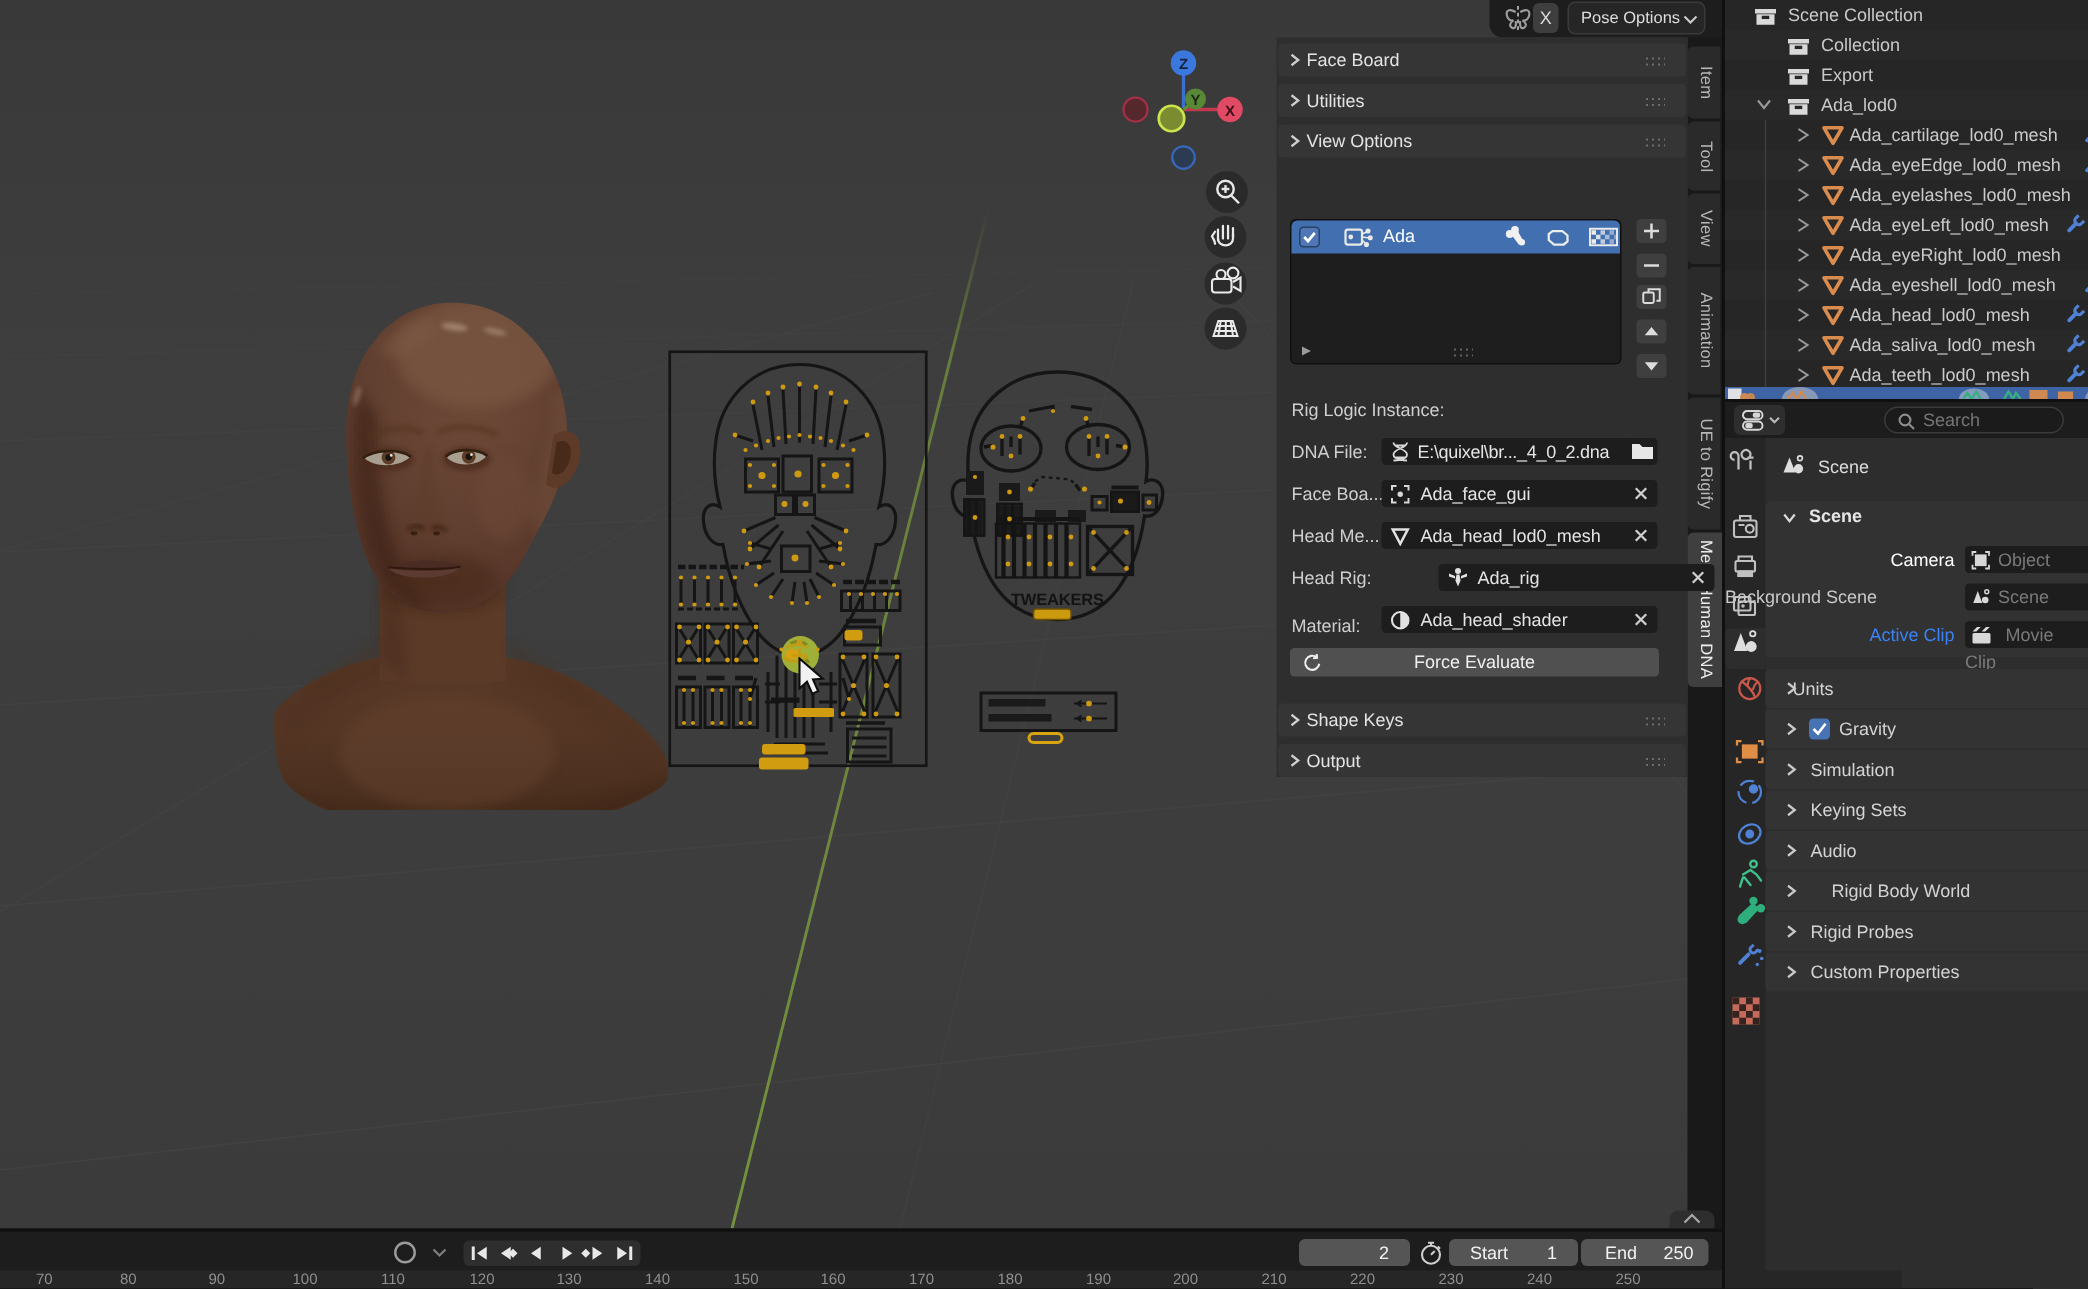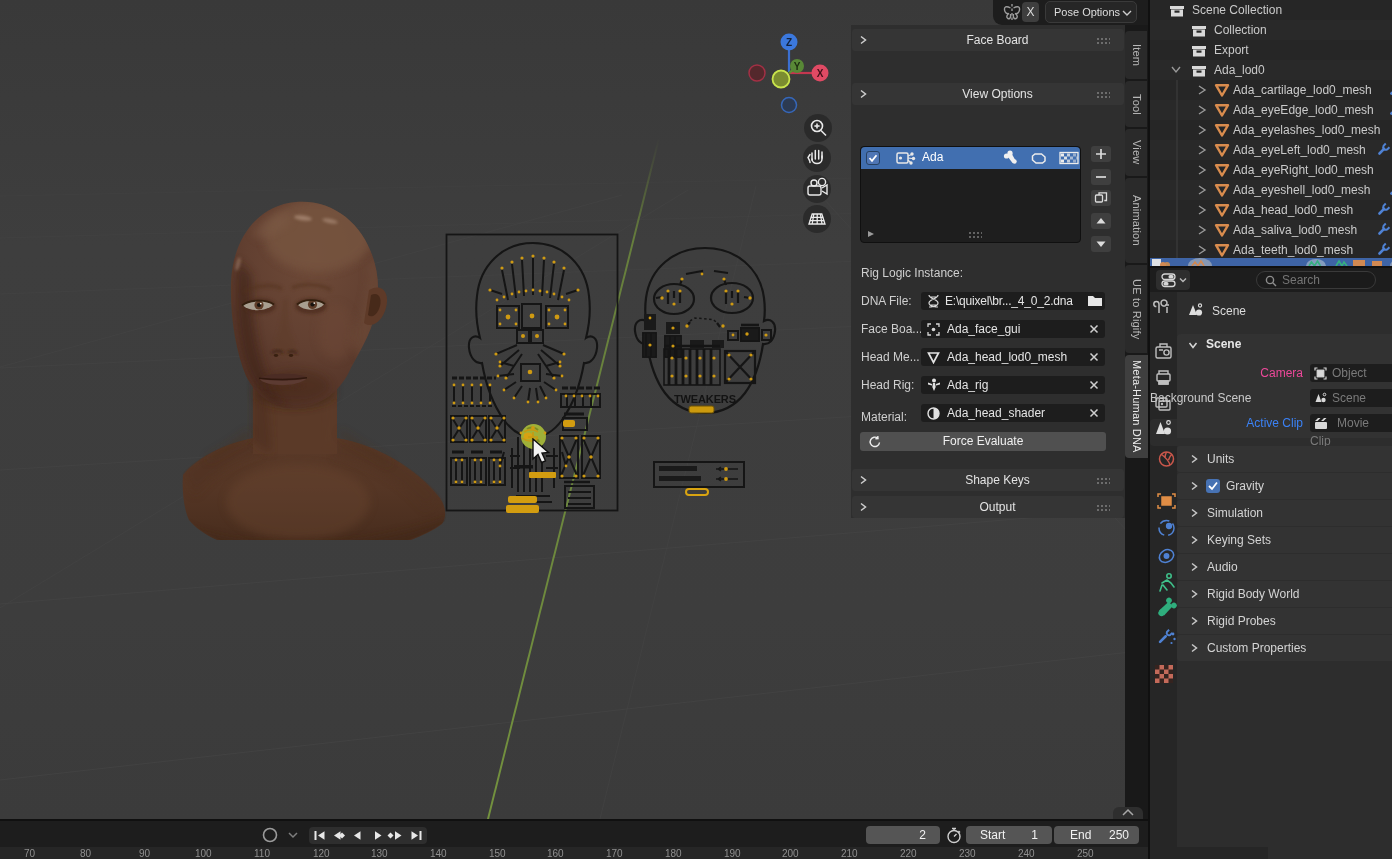--- a/index.html
+++ b/index.html
@@ -13,21 +13,21 @@
   #tabstrip { left:1125px; top:0; width:23px; height:819px; background:#191919; }
   #outliner { left:1150px; top:0; width:242px; height:266px; background:#262626; overflow:hidden; }
   #props { left:1150px; top:268px; width:242px; height:591px; background:#2d2d2d; overflow:hidden; }
   #timeline { left:0; top:821px; width:1148px; height:38px; background:#1d1d1d; }
   #divider-v { left:1148px; top:0; width:2px; height:859px; background:#101010; }
   #divider-h1 { left:0; top:819px; width:1148px; height:2px; background:#101010; }
   #divider-h2 { left:1150px; top:266px; width:242px; height:2px; background:#101010; }
 
   
   .np-head { position:absolute; left:852px; width:272px; height:22px; background:#353535;
-    border-radius:3px; color:#e3e3e3; font-size:12px; line-height:22px;text-align:center; }
+    border-radius:3px; color:#e3e3e3; font-size:12px; line-height:22px; }
   .np-head .lbl { margin-left:19px; }
   .np-chev { position:absolute; left:6px; top:6px; width:10px; height:10px; }
   .grip { position:absolute; right:14px; top:8px; width:14px; height:7px; opacity:.55;
     background-image:radial-gradient(#9a9a9a 34%, transparent 37%); background-size:4px 4px; }
   .field { position:absolute; background:#1d1d1d; border-radius:3px; height:18px;
     color:#e4e4e4; font-size:12px; line-height:18px; }
   .nplabel { position:absolute; left:861px; color:#cfcfcf; font-size:12px; }
   
   .prow { position:absolute; left:27px; width:230px; height:26px; background:#333333;
     border-radius:3px; color:#d4d4d4; font-size:12px; line-height:26px; }
@@ -504,20 +504,23 @@
   <div class="vtab" style="top:81px;height:46px;line-height:21px">Tool</div>
   <div class="vtab" style="top:129px;height:47px;line-height:21px">View</div>
   <div class="vtab" style="top:178px;height:85px;line-height:21px">Animation</div>
   <div class="vtab" style="top:265px;height:88px;line-height:21px">UE to Rigify</div>
   <div class="vtab active" style="top:355px;height:103px;line-height:22px">Meta-Human DNA</div>
 
   <div class="abs" style="left:851px;top:25px;width:274px;height:493px;background:#2e2e2e"></div>
   <div class="np-head" style="top:29px"><svg class="np-chev" viewBox="0 0 10 10">
         <path d="M 3 1.5 L 7.5 5 L 3 8.5" stroke="#cfcfcf" stroke-width="1.5" fill="none"></path>
       </svg><span class="lbl">Face Board</span><span class="grip"></span></div>
+  <div class="np-head" style="top:56px"><svg class="np-chev" viewBox="0 0 10 10">
+        <path d="M 3 1.5 L 7.5 5 L 3 8.5" stroke="#cfcfcf" stroke-width="1.5" fill="none"></path>
+      </svg><span class="lbl">Utilities</span><span class="grip"></span></div>
   <div class="np-head" style="top:83px"><svg class="np-chev" viewBox="0 0 10 10">
         <path d="M 3 1.5 L 7.5 5 L 3 8.5" stroke="#cfcfcf" stroke-width="1.5" fill="none"></path>
       </svg><span class="lbl">View Options</span><span class="grip"></span></div>
 
   <div class="abs" style="left:860px;top:146px;width:221px;height:97px;background:#1e1e1e;border:1px solid #101010;border-radius:4px"></div>
   <div class="abs" style="left:861px;top:147px;width:219px;height:22px;background:#416fb0;border-radius:4px 4px 0 0"></div>
   <div class="abs" style="left:866px;top:151px;width:14px;height:14px;background:#4f76b5;border:1px solid #274264;border-radius:3px">
     <svg width="12" height="12" viewBox="0 0 12 12" style="margin:0">
         <path d="M 2.5 6 L 5 8.8 L 9.5 3.2" stroke="#fff" stroke-width="1.8" fill="none"></path>
       </svg>
@@ -616,21 +619,21 @@
   <div class="field" style="left:921px;top:348px;width:184px">
     <svg class="abs" style="left:6px;top:3px" width="13" height="13" viewBox="0 0 13 13">
         <path d="M 1.5 2 L 11.5 2 L 6.5 11.5 Z" fill="none" stroke="#e2e2e2" stroke-width="1.7"></path>
       </svg>
     <span style="margin-left:26px">Ada_head_lod0_mesh</span>
     <svg class="abs" style="right:6px;top:4px" width="10" height="10" viewBox="0 0 10 10">
         <path d="M 1.5 1.5 L 8.5 8.5 M 8.5 1.5 L 1.5 8.5" stroke="#cfcfcf" stroke-width="1.5"></path>
       </svg>
   </div>
   <div class="nplabel" style="top:378px">Head Rig:</div>
-  <div class="field" style="left:921px;top:376px;width:184px">
+  <div class="field" style="left:959px;top:376px;width:184px">
     <svg class="abs" style="left:6px;top:2px" width="14" height="14" viewBox="0 0 14 14">
         <g fill="#e2e2e2">
           <circle cx="7" cy="2.6" r="2"></circle>
           <path d="M 6 5 L 8 5 L 8.7 9 L 7 13 L 5.3 9 Z"></path>
           <path d="M 1 4.4 L 5 6 L 5 7.6 L 1 6.4 Z"></path>
           <path d="M 13 4.4 L 9 6 L 9 7.6 L 13 6.4 Z"></path>
         </g>
       </svg>
     <span style="margin-left:26px">Ada_rig</span>
     <svg class="abs" style="right:6px;top:4px" width="10" height="10" viewBox="0 0 10 10">
@@ -883,21 +886,21 @@
           <circle cx="14" cy="3.5" r="1.6" fill="none" stroke="#dedede" stroke-width="1.1"></circle>
         </g>
     </svg>
     <div class="abs" style="left:62px;top:36px;color:#dcdcdc;font-size:12px">Scene</div>
 
     <div class="abs" style="left:27px;top:66px;width:215px;height:104px;background:#323232;border-radius:4px 0 0 0"></div>
     <svg class="abs" style="left:38px;top:72px" width="10" height="10" viewBox="0 0 10 10">
         <path d="M 1.5 3 L 5 7.5 L 8.5 3" stroke="#d8d8d8" stroke-width="1.5" fill="none"></path>
       </svg>
     <div class="abs" style="left:56px;top:69px;color:#e6e6e6;font-size:12px;font-weight:bold">Scene</div>
-    <div class="abs" style="left:0;top:98px;width:153px;text-align:right;color:#ec4899;font-size:12px">Camera</div>
+    <div class="abs" style="left:0;top:98px;width:153px;text-align:right;color:#ffffff;font-size:12px">Camera</div>
     <div class="field" style="left:160px;top:96px;width:82px;border-radius:3px 0 0 3px;color:#7a7a7a">
       <svg class="abs" style="left:4px;top:3px" width="13" height="13" viewBox="0 0 13 13">
           <g stroke="#d8d8d8" stroke-width="1.2" fill="none">
             <path d="M 1 3.5 V 1 h 2.5 M 9.5 1 H 12 v 2.5 M 12 9.5 V 12 H 9.5 M 3.5 12 H 1 V 9.5"></path>
             <rect x="3.2" y="3.2" width="6.6" height="6.6" fill="#d8d8d8"></rect>
           </g>
         </svg>
       <span style="margin-left:22px">Object</span>
     </div>
     <div class="abs" style="left:0;top:123px;width:153px;text-align:left;color:#c9c9c9;font-size:12px">Background Scene</div>
@@ -916,42 +919,42 @@
       <svg class="abs" style="left:4px;top:3px" width="14" height="13" viewBox="0 0 14 13">
           <g fill="#d8d8d8">
             <rect x="1" y="5" width="12" height="7" rx="1"></rect>
             <path d="M 1 4 l 3 -3 l 2.5 0 l -3 3 Z M 7 4 l 3 -3 l 2.5 0 l -3 3 Z"></path>
           </g>
         </svg>
       <span style="margin-left:27px">Movie Clip</span>
     </div>
     <div class="prow" style="top:178px"><svg class="abs" style="left:12px;top:8px" width="10" height="10" viewBox="0 0 10 10">
           <path d="M 3 1.5 L 7.5 5 L 3 8.5" stroke="#c9c9c9" stroke-width="1.5" fill="none"></path>
-        </svg><span style="margin-left:30px">Units</span></div>
+        </svg><span style="margin-left:18px">Units</span></div>
     <div class="prow" style="top:205px"><svg class="abs" style="left:12px;top:8px" width="10" height="10" viewBox="0 0 10 10">
           <path d="M 3 1.5 L 7.5 5 L 3 8.5" stroke="#c9c9c9" stroke-width="1.5" fill="none"></path>
         </svg>
       <span class="abs" style="left:29px;top:6px;width:14px;height:14px;background:#4772b3;border-radius:3px">
           <svg width="14" height="14" viewBox="0 0 14 14">
             <path d="M 3 7 L 6 10 L 11 3.5" stroke="#fff" stroke-width="1.8" fill="none"></path>
           </svg>
         </span>
       <span style="margin-left:49px">Gravity</span></div>
     <div class="prow" style="top:232px"><svg class="abs" style="left:12px;top:8px" width="10" height="10" viewBox="0 0 10 10">
           <path d="M 3 1.5 L 7.5 5 L 3 8.5" stroke="#c9c9c9" stroke-width="1.5" fill="none"></path>
         </svg><span style="margin-left:30px">Simulation</span></div>
     <div class="prow" style="top:259px"><svg class="abs" style="left:12px;top:8px" width="10" height="10" viewBox="0 0 10 10">
           <path d="M 3 1.5 L 7.5 5 L 3 8.5" stroke="#c9c9c9" stroke-width="1.5" fill="none"></path>
         </svg><span style="margin-left:30px">Keying Sets</span></div>
     <div class="prow" style="top:286px"><svg class="abs" style="left:12px;top:8px" width="10" height="10" viewBox="0 0 10 10">
           <path d="M 3 1.5 L 7.5 5 L 3 8.5" stroke="#c9c9c9" stroke-width="1.5" fill="none"></path>
         </svg><span style="margin-left:30px">Audio</span></div>
     <div class="prow" style="top:313px"><svg class="abs" style="left:12px;top:8px" width="10" height="10" viewBox="0 0 10 10">
           <path d="M 3 1.5 L 7.5 5 L 3 8.5" stroke="#c9c9c9" stroke-width="1.5" fill="none"></path>
-        </svg><span style="margin-left:30px">Rigid Body World</span></div>
+        </svg><span style="margin-left:44px">Rigid Body World</span></div>
     <div class="prow" style="top:340px"><svg class="abs" style="left:12px;top:8px" width="10" height="10" viewBox="0 0 10 10">
           <path d="M 3 1.5 L 7.5 5 L 3 8.5" stroke="#c9c9c9" stroke-width="1.5" fill="none"></path>
         </svg><span style="margin-left:30px">Rigid Probes</span></div>
     <div class="prow" style="top:367px"><svg class="abs" style="left:12px;top:8px" width="10" height="10" viewBox="0 0 10 10">
           <path d="M 3 1.5 L 7.5 5 L 3 8.5" stroke="#c9c9c9" stroke-width="1.5" fill="none"></path>
         </svg><span style="margin-left:30px">Custom Properties</span></div>
   </div>
   <div id="timeline" class="abs">
     <svg class="abs" style="left:258px;top:5px" width="48" height="18" viewBox="0 0 48 18">
       <circle cx="12" cy="9" r="6.5" fill="none" stroke="#9b9b9b" stroke-width="1.6"></circle>

